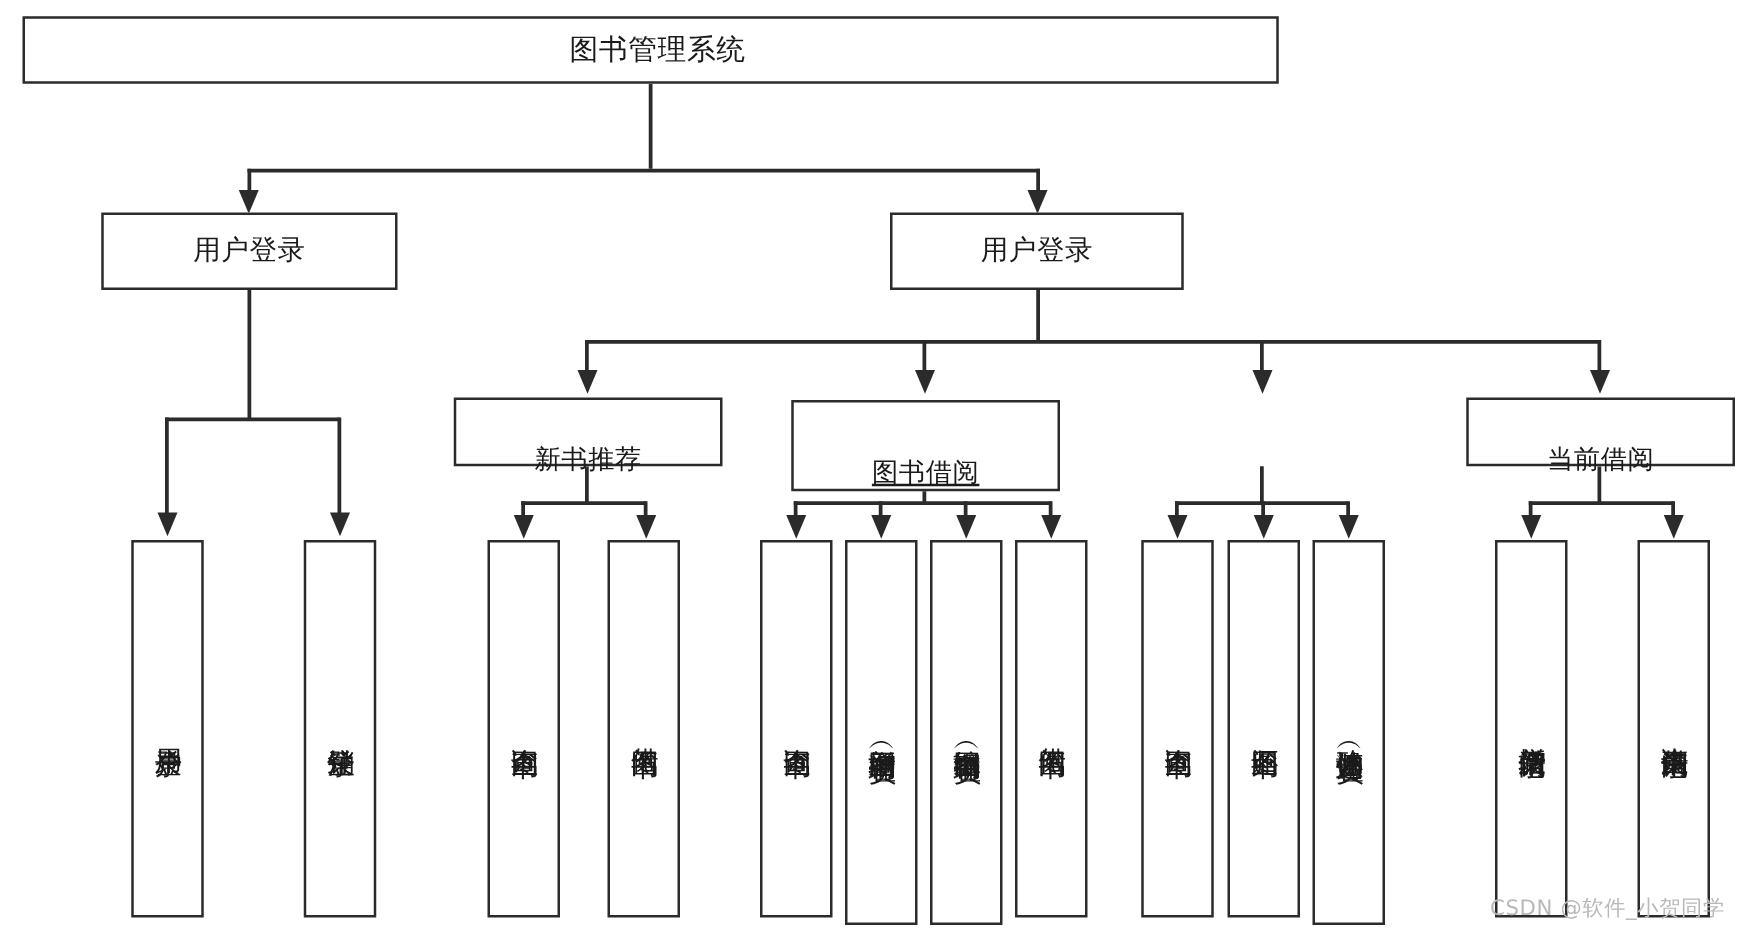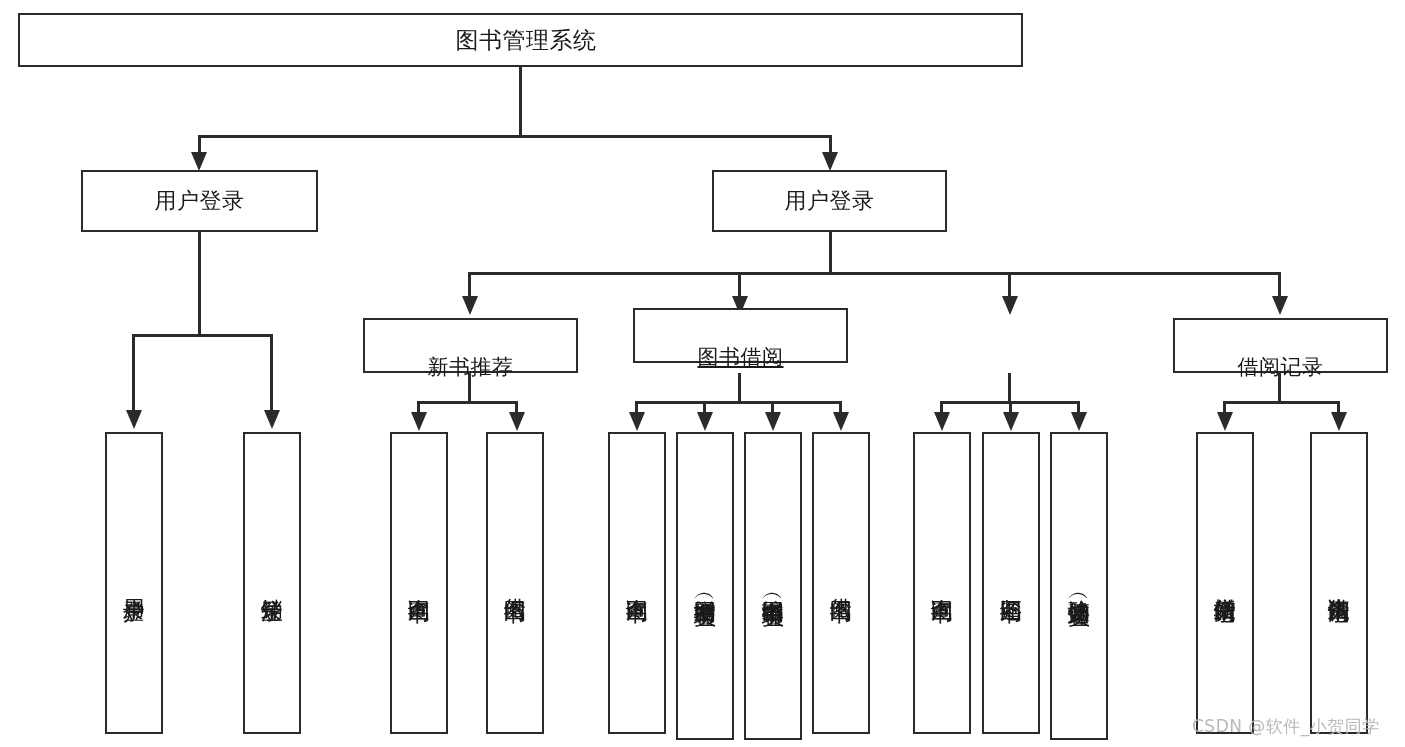--- a/index.html
+++ b/index.html
@@ -148,25 +148,25 @@
   <div class="node lvl2" style="left:81px; top:170px; width:237px; height:62px;">
     <span class="lbl">用户登录</span>
   </div>
   <div class="node lvl2" style="left:712px; top:170px; width:235px; height:62px;">
     <span class="lbl">用户登录</span>
   </div>
 
   <div class="node lvl3" style="left:363px; top:318px; width:215px; height:55px;">
     <span class="lbl">新书推荐</span>
   </div>
-  <div class="node lvl3" style="left:633px; top:308px; width:215px; height:55px;text-decoration:underline;">
+  <div class="node lvl3" style="left:633px; top:320px; width:215px; height:73px;text-decoration:underline;">
     <span class="lbl">图书借阅</span>
   </div>
   <div class="node lvl3" style="left:1173px; top:318px; width:215px; height:55px;">
-    <span class="lbl">借阅记录</span>
+    <span class="lbl">当前借阅</span>
   </div>
 
   <div class="node leaf" style="left:105px; top:432px; width:58px; height:302px;">
     <span class="lbl">用户登录</span>
   </div>
   <div class="node leaf" style="left:243px; top:432px; width:58px; height:302px;">
     <span class="lbl">注销登录</span>
   </div>
 
   <div class="node leaf" style="left:390px; top:432px; width:58px; height:302px;">

